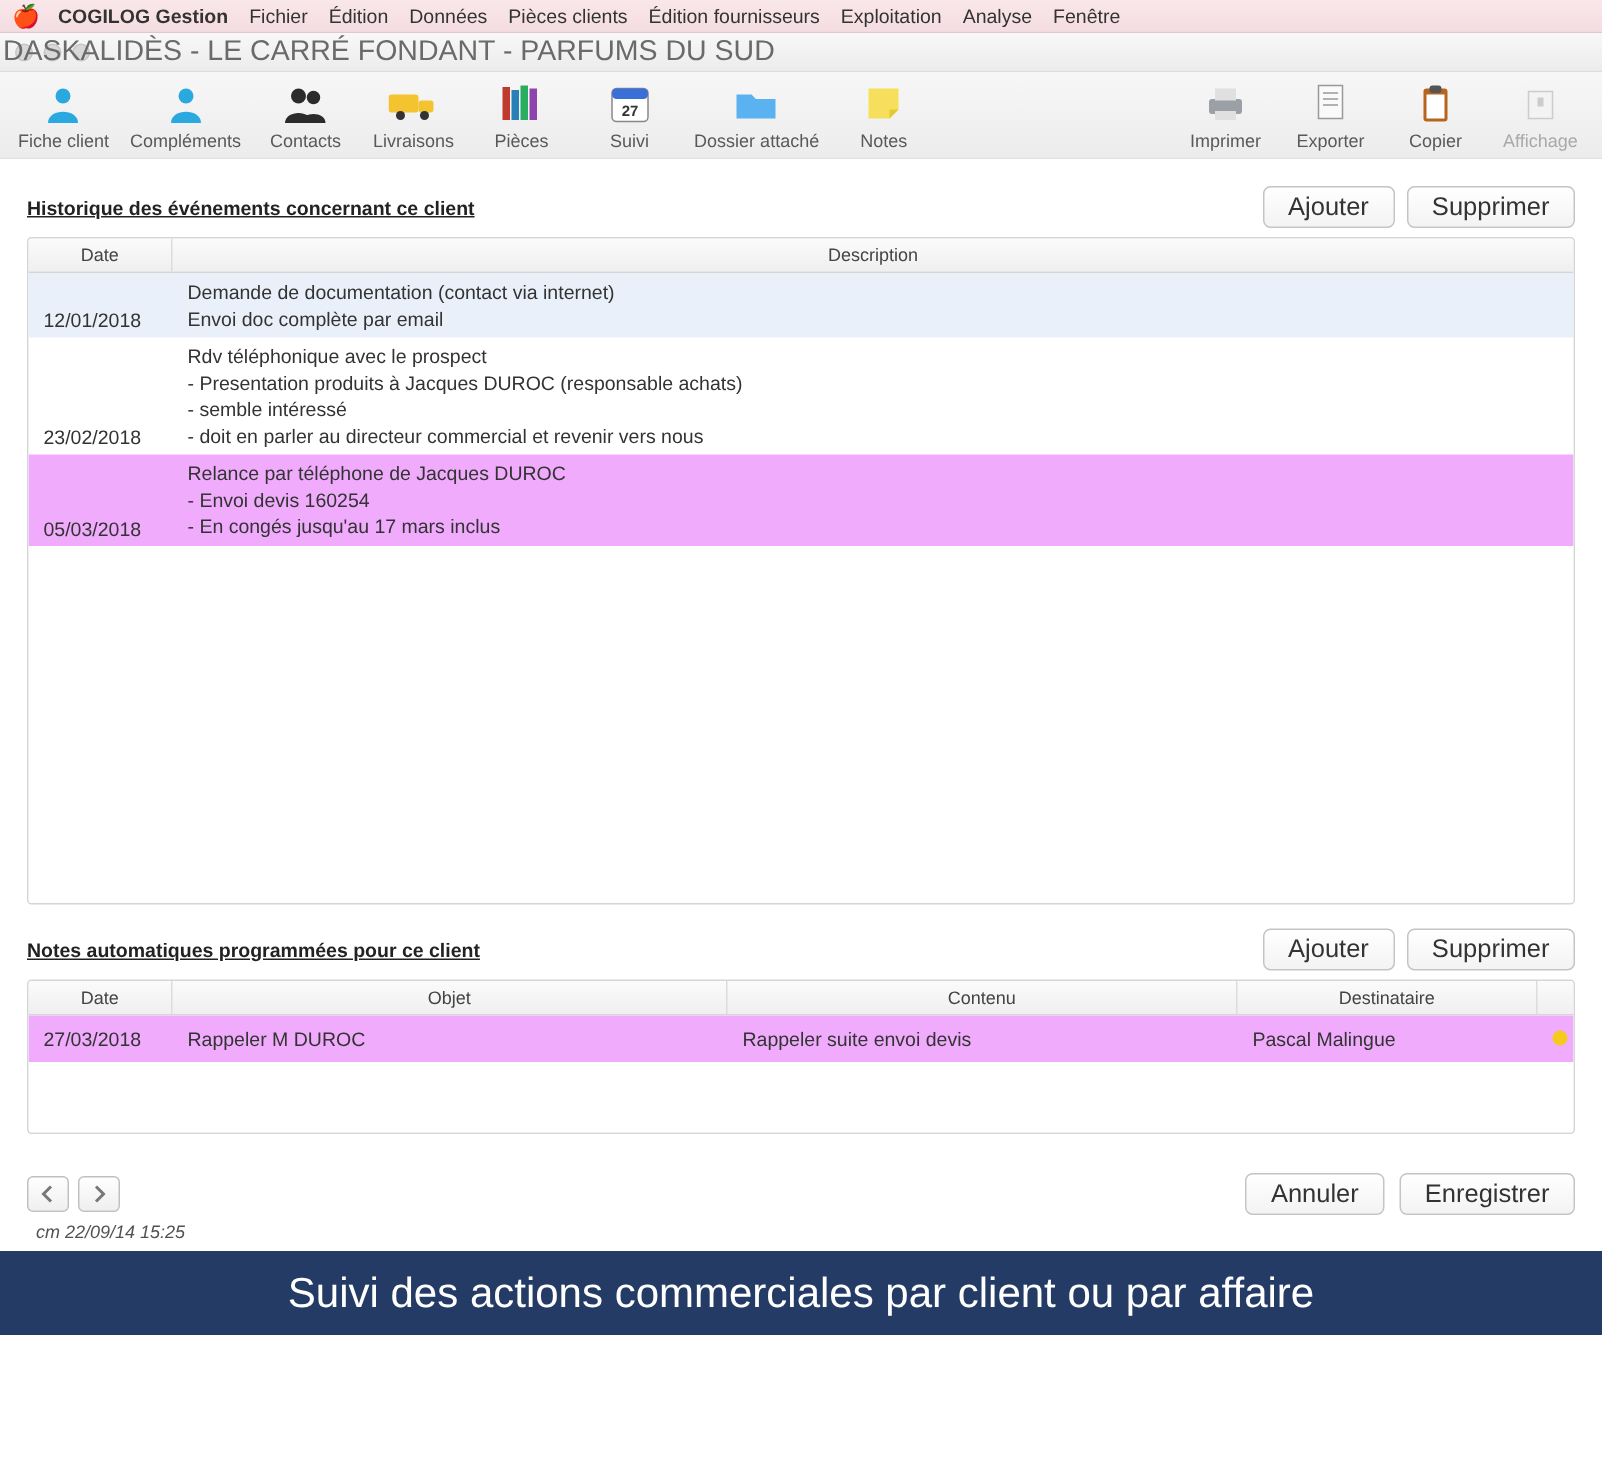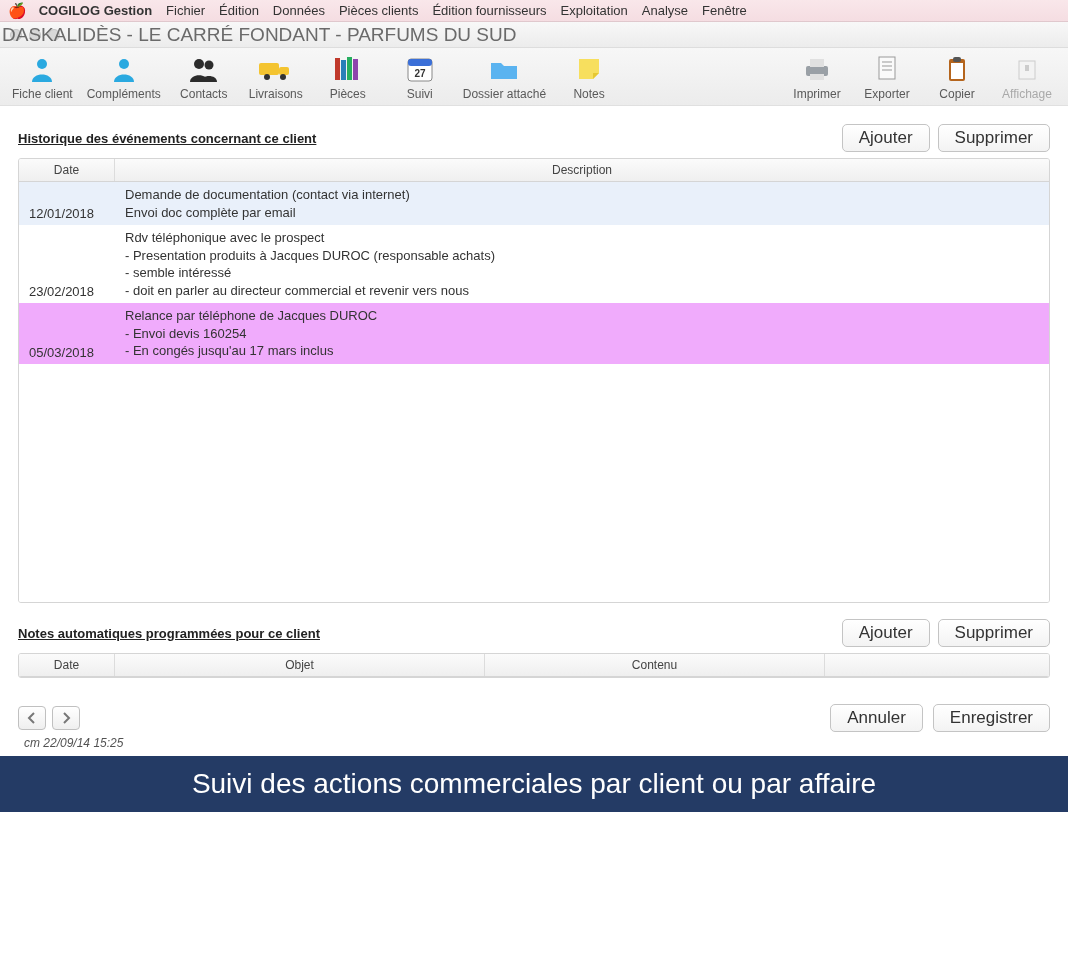--- a/index.html
+++ b/index.html
@@ -240,21 +240,31 @@
       <div class="btns">
         <button class="btn">Ajouter</button>
         <button class="btn">Supprimer</button>
       </div>
     </div>
     <div class="table">
       <div class="thead">
         <div class="th" style="width:96px">Date</div>
         <div class="th" style="width:370px">Objet</div>
         <div class="th" style="width:340px">Contenu</div>
+        <div class="th" style="flex:1">Destinataire</div>
         <div class="th" style="width:24px"></div>
+      </div>
+      <div class="tbody notes-body">
+        <div class="row alt notes-row">
+          <div class="cell" style="width:96px">27/03/2018</div>
+          <div class="cell" style="width:370px">Rappeler M DUROC</div>
+          <div class="cell" style="width:340px">Rappeler suite envoi devis</div>
+          <div class="cell" style="flex:1">Pascal Malingue</div>
+          <div class="cell" style="width:24px;text-align:center"><span class="dot"></span></div>
+        </div>
       </div>
     </div>
   </div>
 
 </div>
 
 <div class="navfoot">
   <div class="navarrow">
     <svg width="12" height="12">
         <path d="M8 1 L3 6 L8 11" fill="none" stroke="#777" stroke-width="2"></path>

